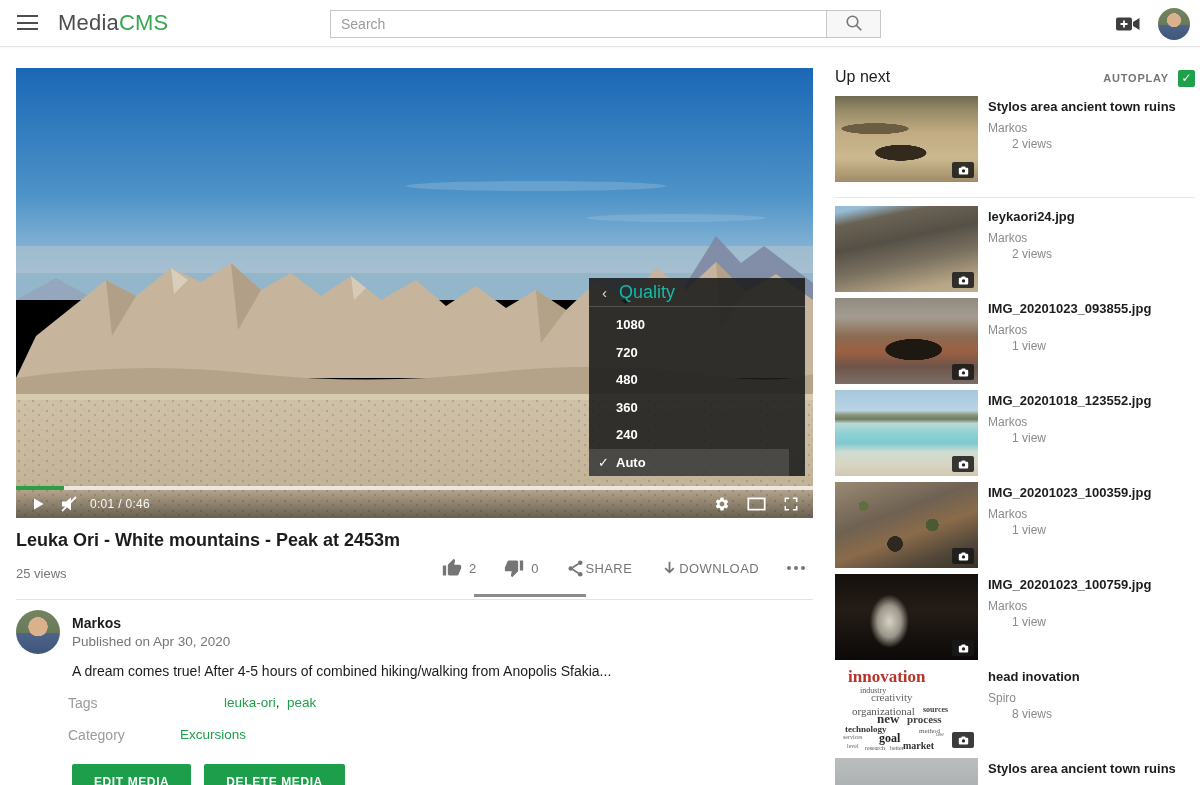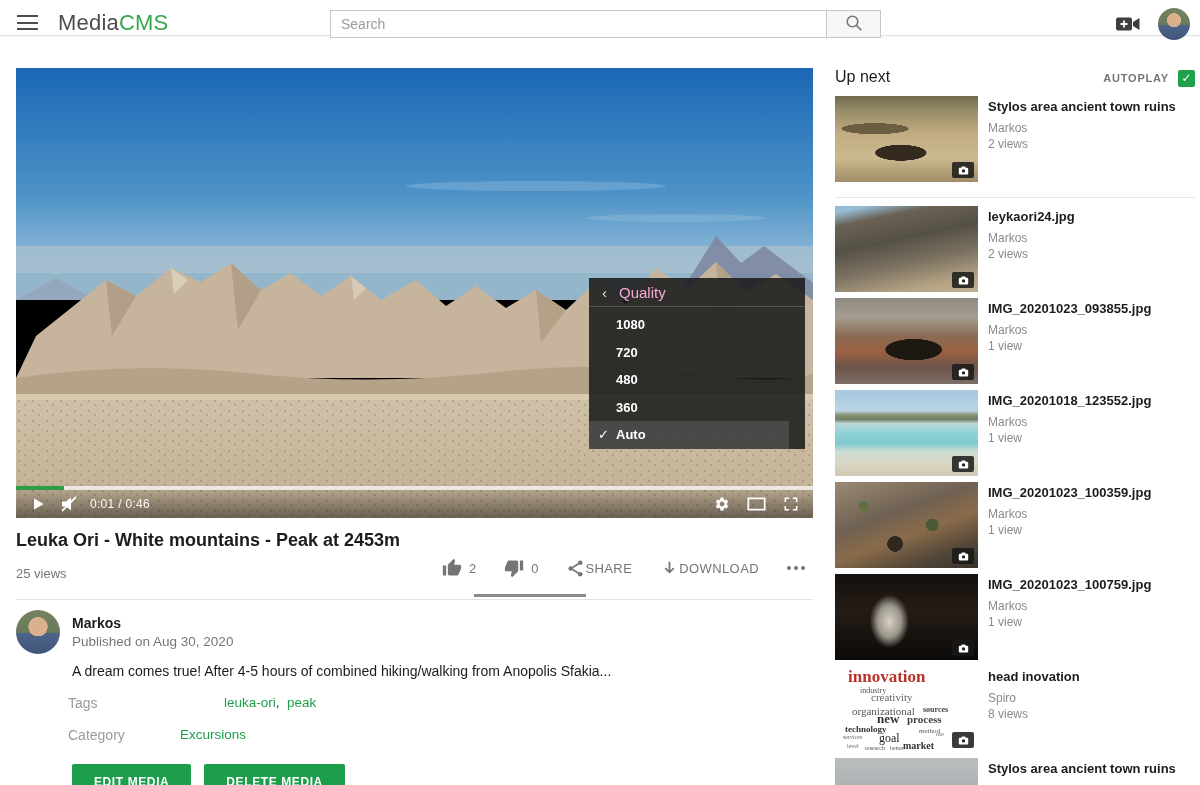--- a/index.html
+++ b/index.html
@@ -1,21 +1,21 @@
 <!DOCTYPE html>
 <html><head>
 <meta charset="utf-8">
 <style>
   * { margin:0; padding:0; box-sizing:border-box; }
   html,body { width:1200px; height:785px; overflow:hidden; background:#fff;
     font-family:"Liberation Sans","DejaVu Sans",sans-serif; }
   .page { position:relative; width:1200px; height:785px; background:#fff; overflow:hidden; }
 
   
-  .navbar { position:absolute; top:0; left:0; width:1200px; height:36px; background:#fff;
+  .navbar { position:absolute; top:0; left:0; width:1200px; height:47px; background:#fff;
     border-bottom:1px solid #e4e4e4; box-shadow:0 1px 2px rgba(0,0,0,.05); z-index:50; }
   .hamburger { position:absolute; left:17px; top:15px; width:22px; height:18px; cursor:pointer; }
   .hamburger i { display:block; width:21px; height:2px; background:#4d4d4d; margin-bottom:4.5px; }
   .logo { position:absolute; left:58px; top:10px; font-size:22px; letter-spacing:.2px; cursor:pointer; }
   .logo .lg-media { color:#4d4d4d; }
   .logo .lg-cms { color:#36a74e; }
   .searchbar { position:absolute; left:330px; top:10px; display:flex; }
   .search-input { width:496px; height:28px; border:1px solid #c7c7c7; border-right:none;
     padding:0 10px; font-size:14px; color:#333; outline:none; }
   .search-input::placeholder { color:#9a9a9a; }
@@ -42,21 +42,21 @@
   .ctrl-btn { background:none; border:none; cursor:pointer; display:flex; align-items:center; padding:0; }
   .time-display { font-size:12px; color:rgba(255,255,255,.95); margin-left:12px; letter-spacing:.3px; }
   .ctrl-right { margin-left:auto; display:flex; align-items:center; gap:17px; margin-right:14px; }
 
   
   .quality-menu { position:absolute; left:573px; top:210px; width:216px; z-index:10;
     background:rgba(27,27,27,.88); color:#fff; }
   .qm-header { display:flex; align-items:center; height:29px; padding-left:13px;
     border-bottom:1px solid rgba(255,255,255,.18); cursor:pointer; }
   .qm-back { font-size:15px; color:#ddd; margin-right:12px; line-height:1; }
-  .qm-title { font-size:15px; color:#f9a8d4; }
+  .qm-title { font-size:18px; color:#14b8a6; }
   .qm-list { list-style:none; padding:4px 16px 0 0; }
   .qm-item { position:relative; height:27.5px; line-height:27.5px; padding-left:27px;
     font-size:13px; font-weight:bold; cursor:pointer; }
   .qm-item .qm-check { display:none; }
   .qm-item.selected { background:rgba(255,255,255,.13); }
   .qm-item.selected .qm-check { display:inline; position:absolute; left:9px; top:0; font-weight:bold; }
 
   
   .media-title { position:absolute; left:16px; top:530px; font-size:18px; color:#1c1c1c; }
   .media-views { position:absolute; left:16px; top:566px; font-size:13px; color:#767676; }
@@ -97,21 +97,21 @@
     display:flex; align-items:center; justify-content:center; color:#fff; font-size:12px; font-weight:bold; }
   .upnext-list { margin-top:8px; }
   .upnext-item { display:flex; cursor:pointer; margin-bottom:6px; }
   .upnext-item:first-child { padding-bottom:15px; border-bottom:1px solid #e7e7e7; margin-bottom:8px; }
   .thumb { position:relative; width:143px; height:86px; flex:none; background:#ccc; overflow:hidden; }
   .cam-badge { position:absolute; right:4px; bottom:4px; width:22px; height:16px;
     background:rgba(25,25,25,.85); border-radius:2px; display:flex; align-items:center; justify-content:center; }
   .upnext-text { margin-left:10px; padding-top:3px; width:200px; }
   .upnext-title { font-size:13px; font-weight:bold; color:#1c1c1c; line-height:16px; }
   .upnext-author { font-size:12px; color:#8a8a8a; margin-top:6px; }
-  .upnext-views { font-size:12px; color:#8a8a8a; margin-top:2px; }
+  .upnext-views { font-size:12px; color:#8a8a8a; margin-top:2px;margin-left:24px; }
 
   
   .thumb-1 { background:
       radial-gradient(ellipse 42px 13px at 46% 66%, #33291d 60%, rgba(0,0,0,0) 62%),
       radial-gradient(ellipse 55px 9px at 28% 38%, #6b5d41 60%, rgba(0,0,0,0) 62%),
       linear-gradient(180deg,#6f6a4f 0%,#958a66 16%,#c0ab82 42%,#ccb98f 72%,#a08c66 100%); }
   .thumb-2 { background:
       linear-gradient(168deg,#96bcd6 6%,#6a6254 18%,#555046 40%,#7a7060 62%,#b5a485 86%,#c2b190 100%); }
   .thumb-3 { background:
       radial-gradient(ellipse 48px 18px at 55% 60%, #1e1812 58%, rgba(0,0,0,0) 60%),
@@ -133,21 +133,21 @@
   .wc span { position:absolute; color:#555; white-space:nowrap; font-family:"Liberation Serif",serif; }
   .wc .w0 { top:1px; left:13px; font-size:17px; font-weight:bold; color:#b8332a; }
   .wc .w1 { top:20px; left:9px; font-size:8px; font-weight:normal;padding-left:16px; }
   .wc .w2 { top:25px; left:36px; font-size:11px; color:#666; }
   .wc .w3 { top:39px; left:17px; font-size:11px; }
   .wc .w4 { top:39px; left:88px; font-size:8px; font-weight:bold; color:#444; }
   .wc .w5 { top:45px; left:42px; font-size:13px; font-weight:bold; color:#333; }
   .wc .w6 { top:47px; left:72px; font-size:11px; font-weight:bold; color:#444; }
   .wc .w7 { top:58px; left:10px; font-size:9px; font-weight:bold; color:#333; }
   .wc .w8 { top:61px; left:84px; font-size:7px; }
-  .wc .w9 { top:65px; left:44px; font-size:12px; font-weight:normal; color:#222; }
+  .wc .w9 { top:65px; left:44px; font-size:12px; font-weight:bold; color:#222; }
   .wc .w10 { top:68px; left:8px; font-size:6px; color:#666; }
   .wc .w11 { top:65px; left:101px; font-size:6px; color:#777; }
   .wc .w12 { top:77px; left:12px; font-size:6px; color:#666; }
   .wc .w13 { top:79px; left:30px; font-size:6px; }
   .wc .w14 { top:79px; left:55px; font-size:6px; }
   .wc .w15 { top:74px; left:68px; font-size:10px; font-weight:bold; color:#333;text-align:right; }
 </style>
 </head>
 <body>
 
@@ -235,20 +235,24 @@
     <span>720</span>
   </li>
           <li class="qm-item">
     
     <span>480</span>
   </li>
           <li class="qm-item">
     
     <span>360</span>
   </li>
+          <li class="qm-item">
+    
+    <span>240</span>
+  </li>
           <li class="qm-item selected">
     <span class="qm-check">✓</span>
     <span>Auto</span>
   </li>
         </ul>
     </div>
 
     <div class="ctrl-overlay"></div>
     <div class="progress">
       <div class="progress-played"></div>
@@ -325,21 +329,21 @@
           <i></i>
           <i></i>
         </span>
     </button>
   </div>
   <div class="likes-bar"></div>
   <div class="info-divider"></div>
 
   <div class="author-avatar"></div>
   <div class="author-name">Markos</div>
-  <div class="published">Published on Aug 30, 2020</div>
+  <div class="published">Published on Apr 30, 2020</div>
   <div class="description">A dream comes true! After 4-5 hours of combined hiking/walking from Anopolis Sfakia...</div>
 
   <div class="meta-label" style="top:695px;">Tags</div>
   <div class="meta-value" style="top:695px;margin-left:44px;"><a class="tag-link">leuka-ori</a><span class="tag-sep">,&nbsp;&nbsp;</span><a class="tag-link">peak</a></div>
 
   <div class="meta-label" style="top:727px;">Category</div>
   <div class="meta-value" style="top:727px;"><a class="cat-link">Excursions</a></div>
 
   <div class="media-buttons">
     <button class="green-btn">EDIT MEDIA</button>

